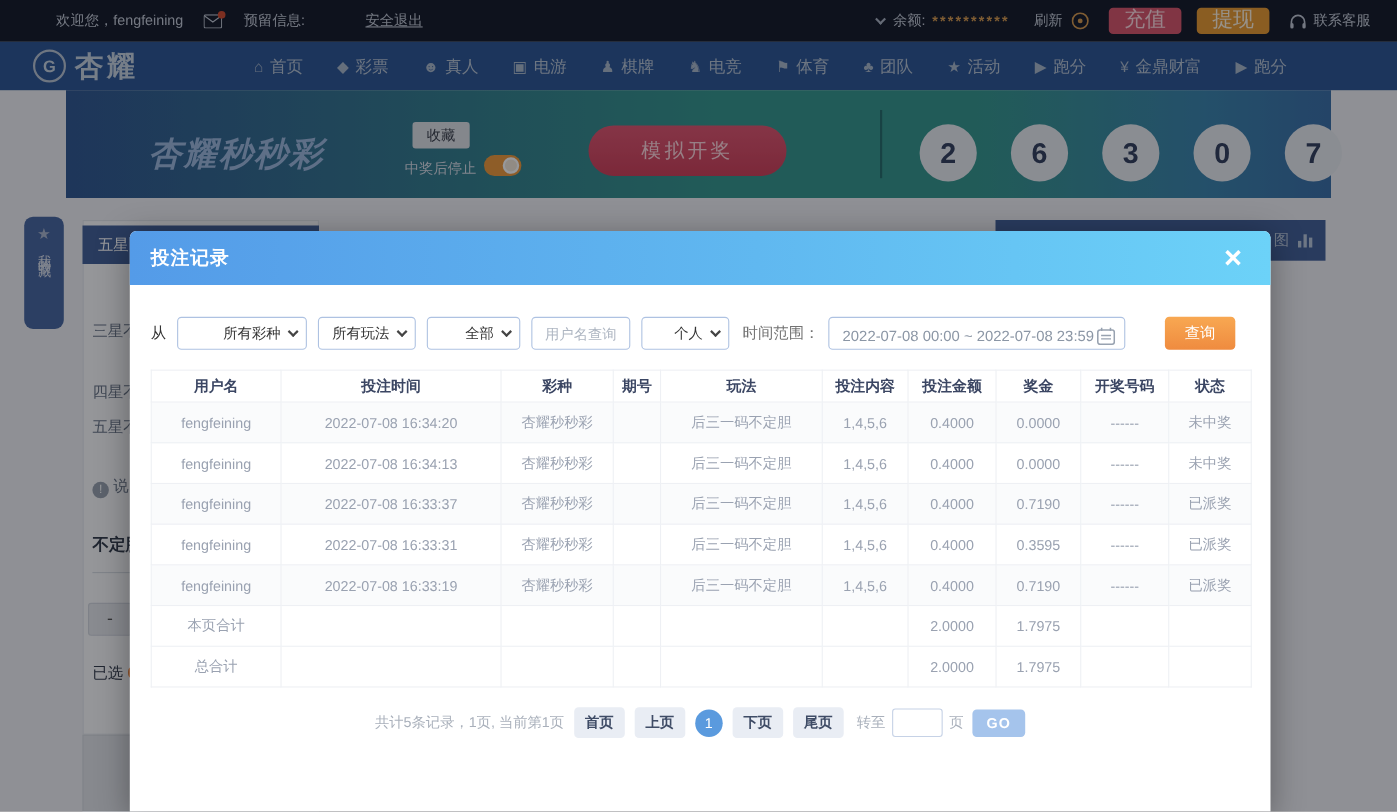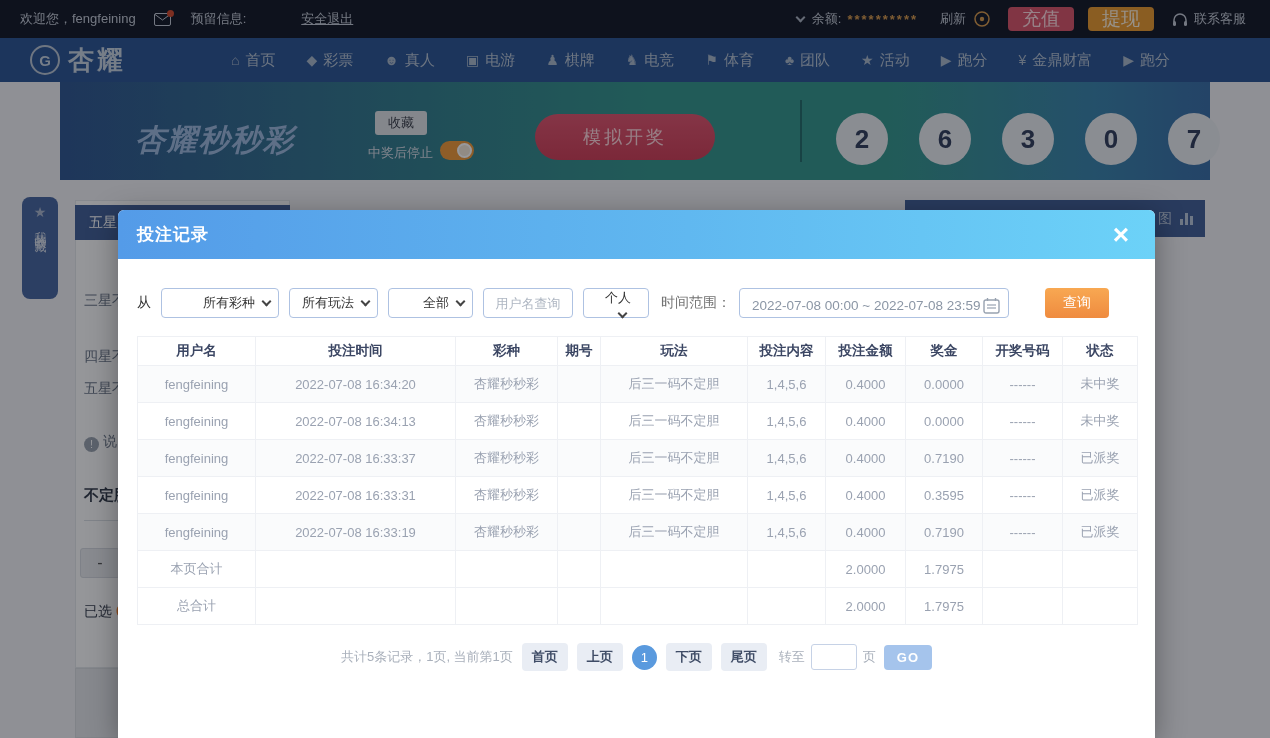--- a/index.html
+++ b/index.html
@@ -2,21 +2,21 @@
 <html><head>
 <meta charset="utf-8">
 <style>
   * { margin:0; padding:0; box-sizing:border-box; }
   html,body { background:#555; }
   body { font-family:"Liberation Sans","DejaVu Sans",sans-serif; }
   .screen { position:relative; width:1270px; height:738px; overflow:hidden; background:#f1f2f4; margin:0 auto; }
 
   
   .topbar { position:absolute; left:0; top:0; width:100%; height:38px; background:#141927;
-            display:flex; align-items:center; padding:0 24px 0 20px; font-size:13px; color:#c3c9d4; z-index:1; }
+            display:flex; align-items:center; padding:0 24px 0 51px; font-size:13px; color:#c3c9d4; z-index:1; }
   .topbar .gap-r { margin-left:auto; display:flex; align-items:center; }
   .env-wrap { position:relative; margin-left:18px; }
   .env-dot { position:absolute; right:-3px; top:-3px; width:7px; height:7px; border-radius:50%; background:#d24a2e; }
   .tb-label { margin-left:20px; }
   .tb-logout { margin-left:55px; text-decoration:underline; cursor:pointer; }
   .caret { display:inline-block; width:7px; height:7px; border-right:2px solid #aab2c0; border-bottom:2px solid #aab2c0; transform:rotate(45deg); margin-right:8px; margin-top:-4px; }
   .stars { color:#d79a4c; letter-spacing:2px; margin-left:6px; font-weight:bold; }
   .tb-refresh { margin-left:22px; }
   .eye { margin-left:8px; }
   .tb-btn { display:inline-block; height:24px; line-height:24px; padding:0 14px; border-radius:4px; font-size:19px; cursor:pointer; }
@@ -92,21 +92,21 @@
   .modal-title { color:#fff; font-size:17px; font-weight:bold; letter-spacing:1px; }
   .modal-close { margin-left:auto; color:#fff; font-size:28px; font-weight:bold; line-height:1; cursor:pointer; }
 
   .filters { display:flex; align-items:center; margin:29px 0 0 19px; font-size:13px; color:#333; }
   .f-label { margin-right:10px; font-size:14px; color:#333; }
   .sel { height:30px; border:1px solid #aec2e2; border-radius:4px; background:#fff; display:flex; align-items:center;
          padding:0 8px 0 12px; margin-right:10px; cursor:pointer; color:#333; }
   .sel span { flex:1; text-align:right; }
   .chev { display:inline-block; width:7px; height:7px; border-right:2px solid #444; border-bottom:2px solid #444;
           transform:rotate(45deg); margin:-3px 0 0 8px; }
-  .w118{width:118px;} .w89{width:89px;} .w85{width:85px;} .w70{width:66px;flex-direction:column;}
+  .w118{width:118px;} .w89{width:89px;} .w85{width:85px;} .w70{width:80px;}
   .f-input { width:90px; height:30px; border:1px solid #aec2e2; border-radius:4px; margin-right:10px; text-align:center;
              font-size:13px; color:#333; font-family:inherit; }
   .f-input::placeholder { color:#aeb6c2; }
   .time-label { color:#737373; font-size:14px; margin:0 8px 0 2px; }
   .date-box { width:270px; height:30px; border:1px solid #aec2e2; border-radius:4px; display:flex; align-items:center;
               padding:4px 8px 0 12px; color:#8b96a5; font-size:13.5px; cursor:pointer; }
   .date-box span { flex:1; }
   .search-btn { width:64px; height:30px; margin-left:36px; border-radius:4px; background:linear-gradient(180deg,#f8a852,#ef8b3f);
                 color:#fff; font-size:14px; display:flex; align-items:center; justify-content:center; cursor:pointer; }
 

